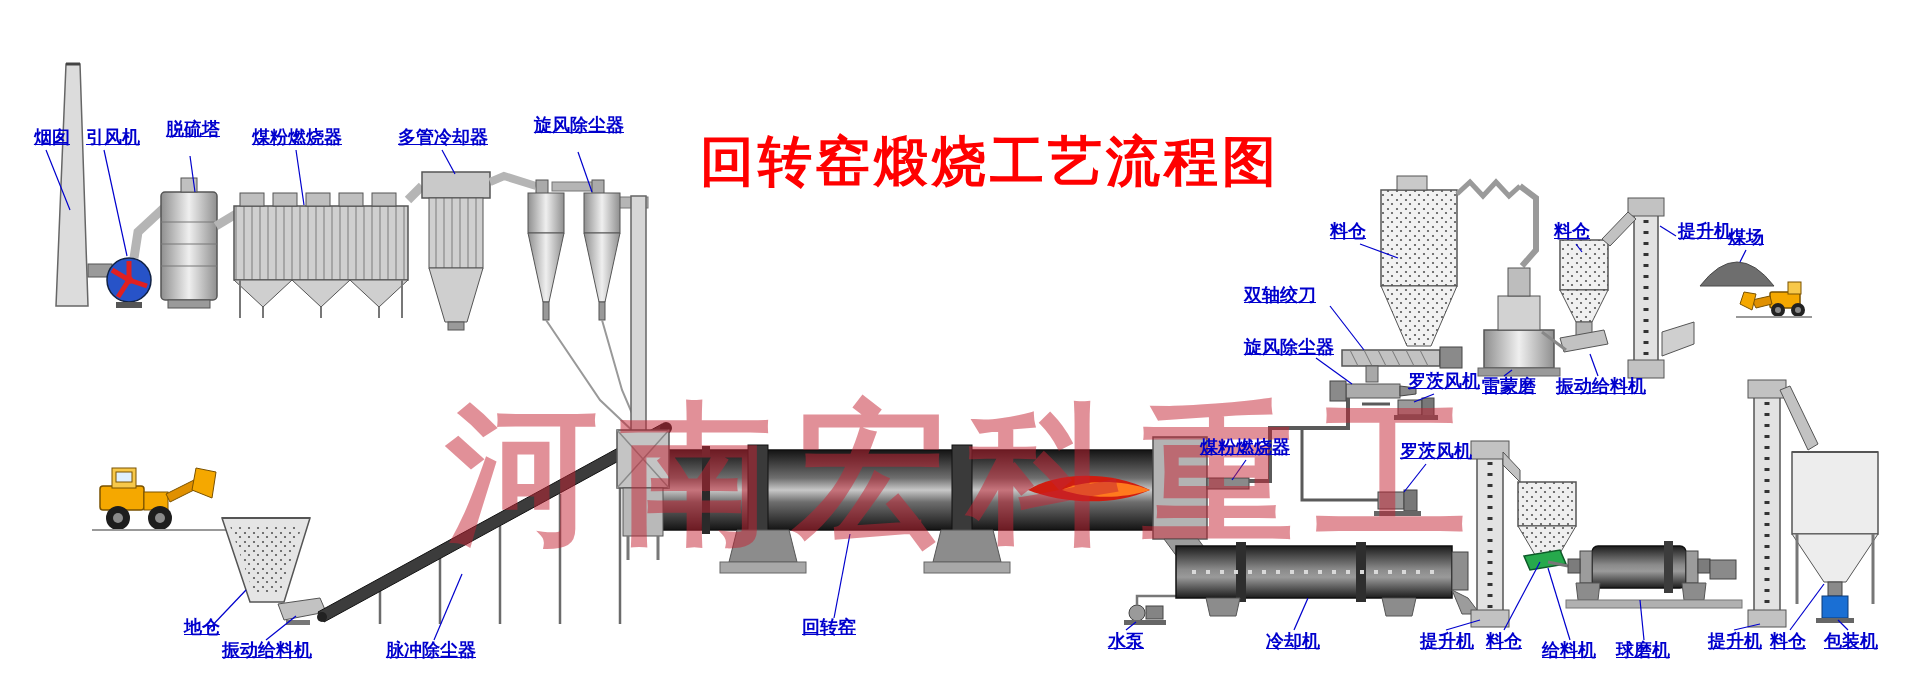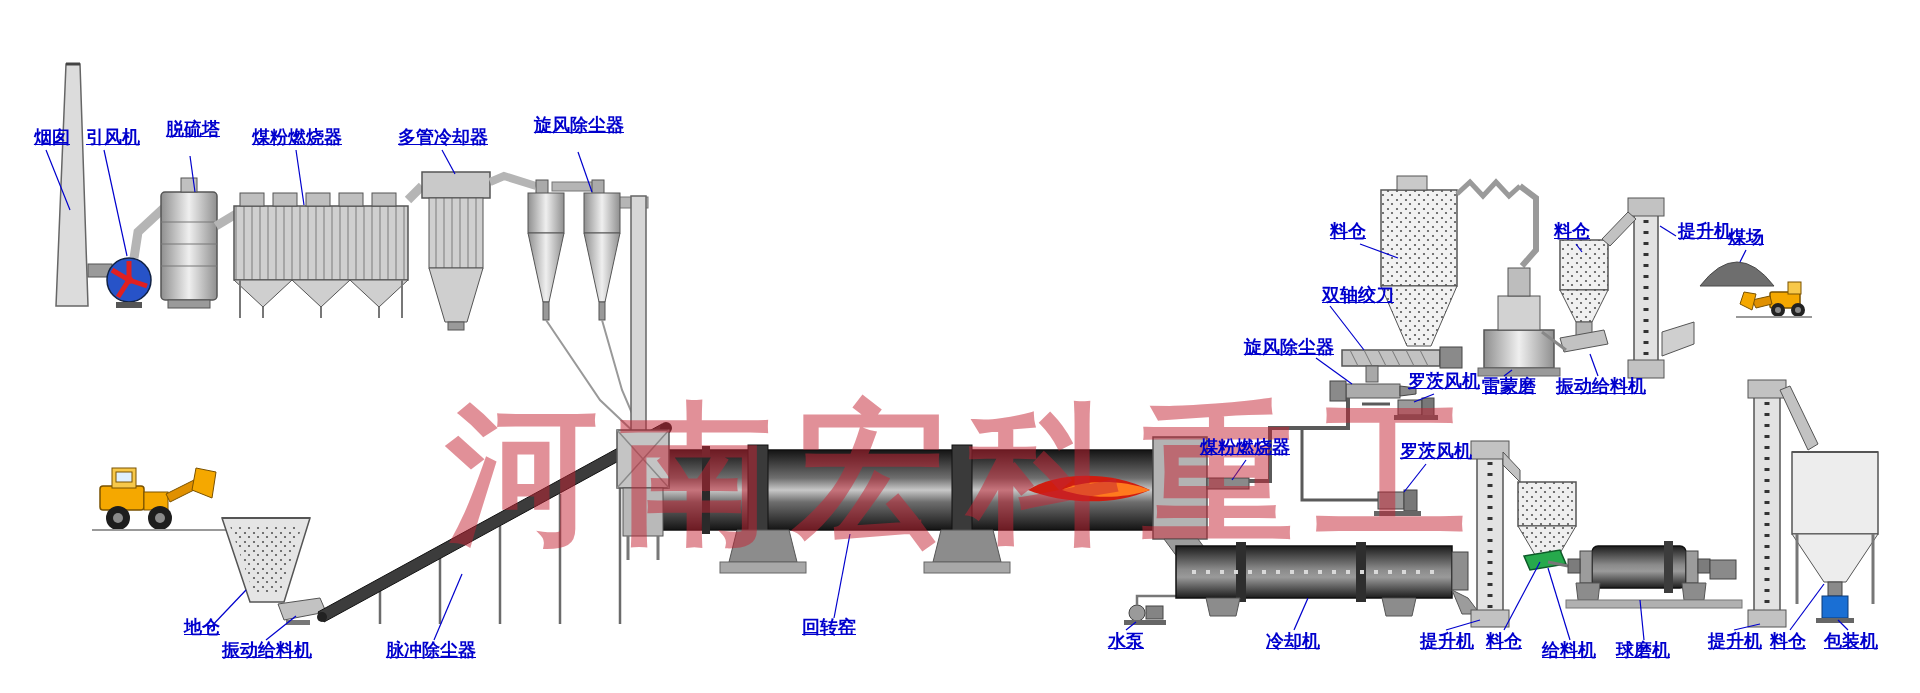--- a/index.html
+++ b/index.html
@@ -374,29 +374,30 @@
     <line x1="1504" y1="630" x2="1540" y2="562"></line>
     <line x1="1570" y1="640" x2="1548" y2="568"></line>
     <line x1="1644" y1="640" x2="1640" y2="600"></line>
     <line x1="1734" y1="630" x2="1760" y2="624"></line>
     <line x1="1790" y1="630" x2="1824" y2="584"></line>
     <line x1="1848" y1="630" x2="1838" y2="620"></line>
   </g>
 </svg>
 
 <div class="watermark">河南宏科重工</div>
+<div class="title">回转窑煅烧工艺流程图</div>
 
 <div class="lbl" style="left:34px;top:128px">烟囱</div>
 <div class="lbl" style="left:86px;top:128px">引风机</div>
 <div class="lbl" style="left:166px;top:120px">脱硫塔</div>
 <div class="lbl" style="left:252px;top:128px">煤粉燃烧器</div>
 <div class="lbl" style="left:398px;top:128px">多管冷却器</div>
 <div class="lbl" style="left:534px;top:116px">旋风除尘器</div>
 <div class="lbl" style="left:1330px;top:222px">料仓</div>
-<div class="lbl" style="left:1322px;top:286px">双轴绞刀</div>
+<div class="lbl" style="left:1244px;top:286px">双轴绞刀</div>
 <div class="lbl" style="left:1244px;top:338px">旋风除尘器</div>
 <div class="lbl" style="left:1408px;top:372px">罗茨风机</div>
 <div class="lbl" style="left:1482px;top:377px">雷蒙磨</div>
 <div class="lbl" style="left:1554px;top:222px">料仓</div>
 <div class="lbl" style="left:1556px;top:377px">振动给料机</div>
 <div class="lbl" style="left:1678px;top:222px">提升机</div>
 <div class="lbl" style="left:1728px;top:228px">煤场</div>
 <div class="lbl" style="left:1200px;top:438px">煤粉燃烧器</div>
 <div class="lbl" style="left:1400px;top:442px">罗茨风机</div>
 <div class="lbl" style="left:184px;top:618px">地仓</div>

